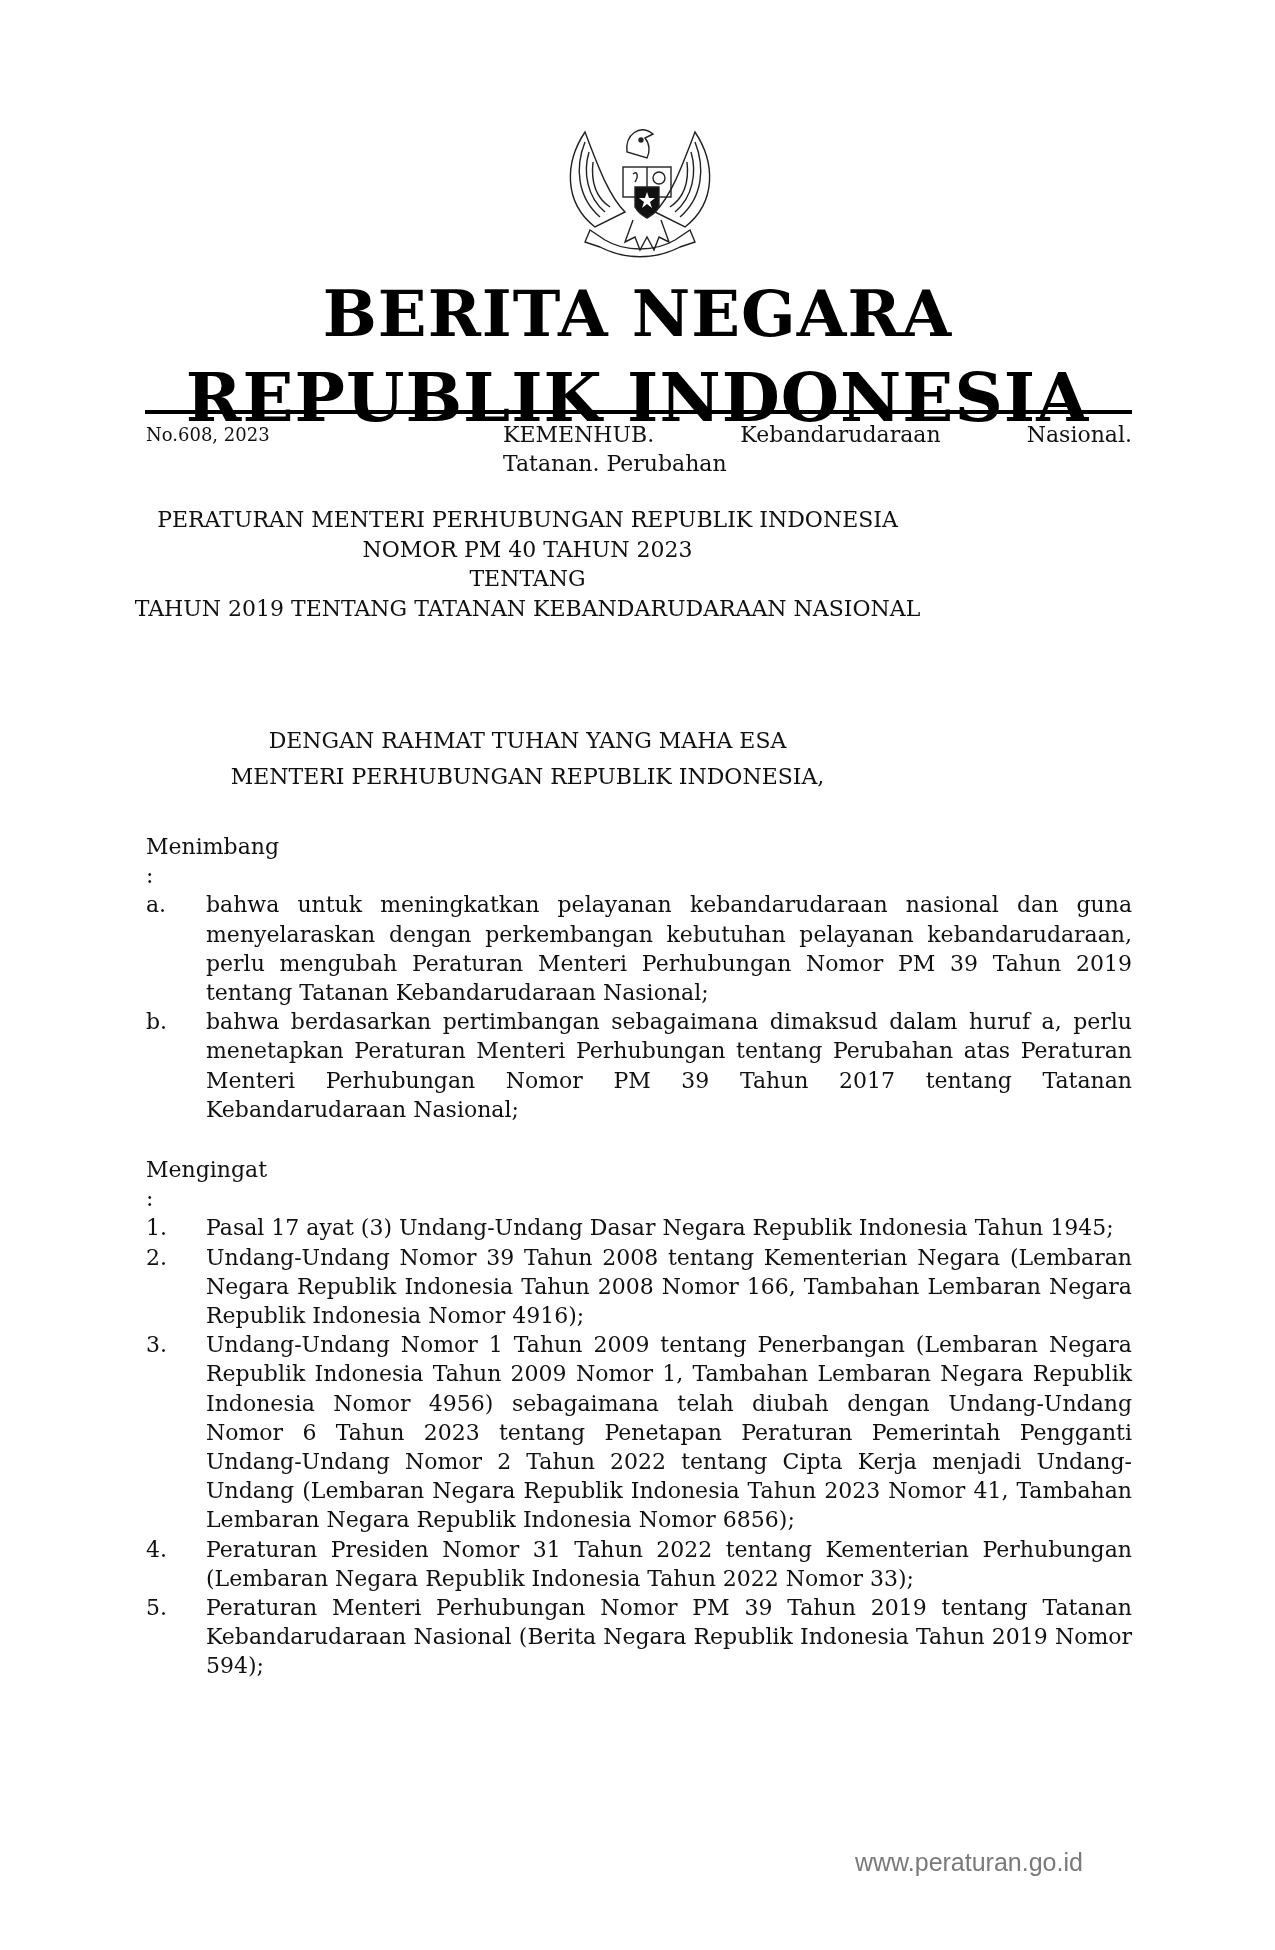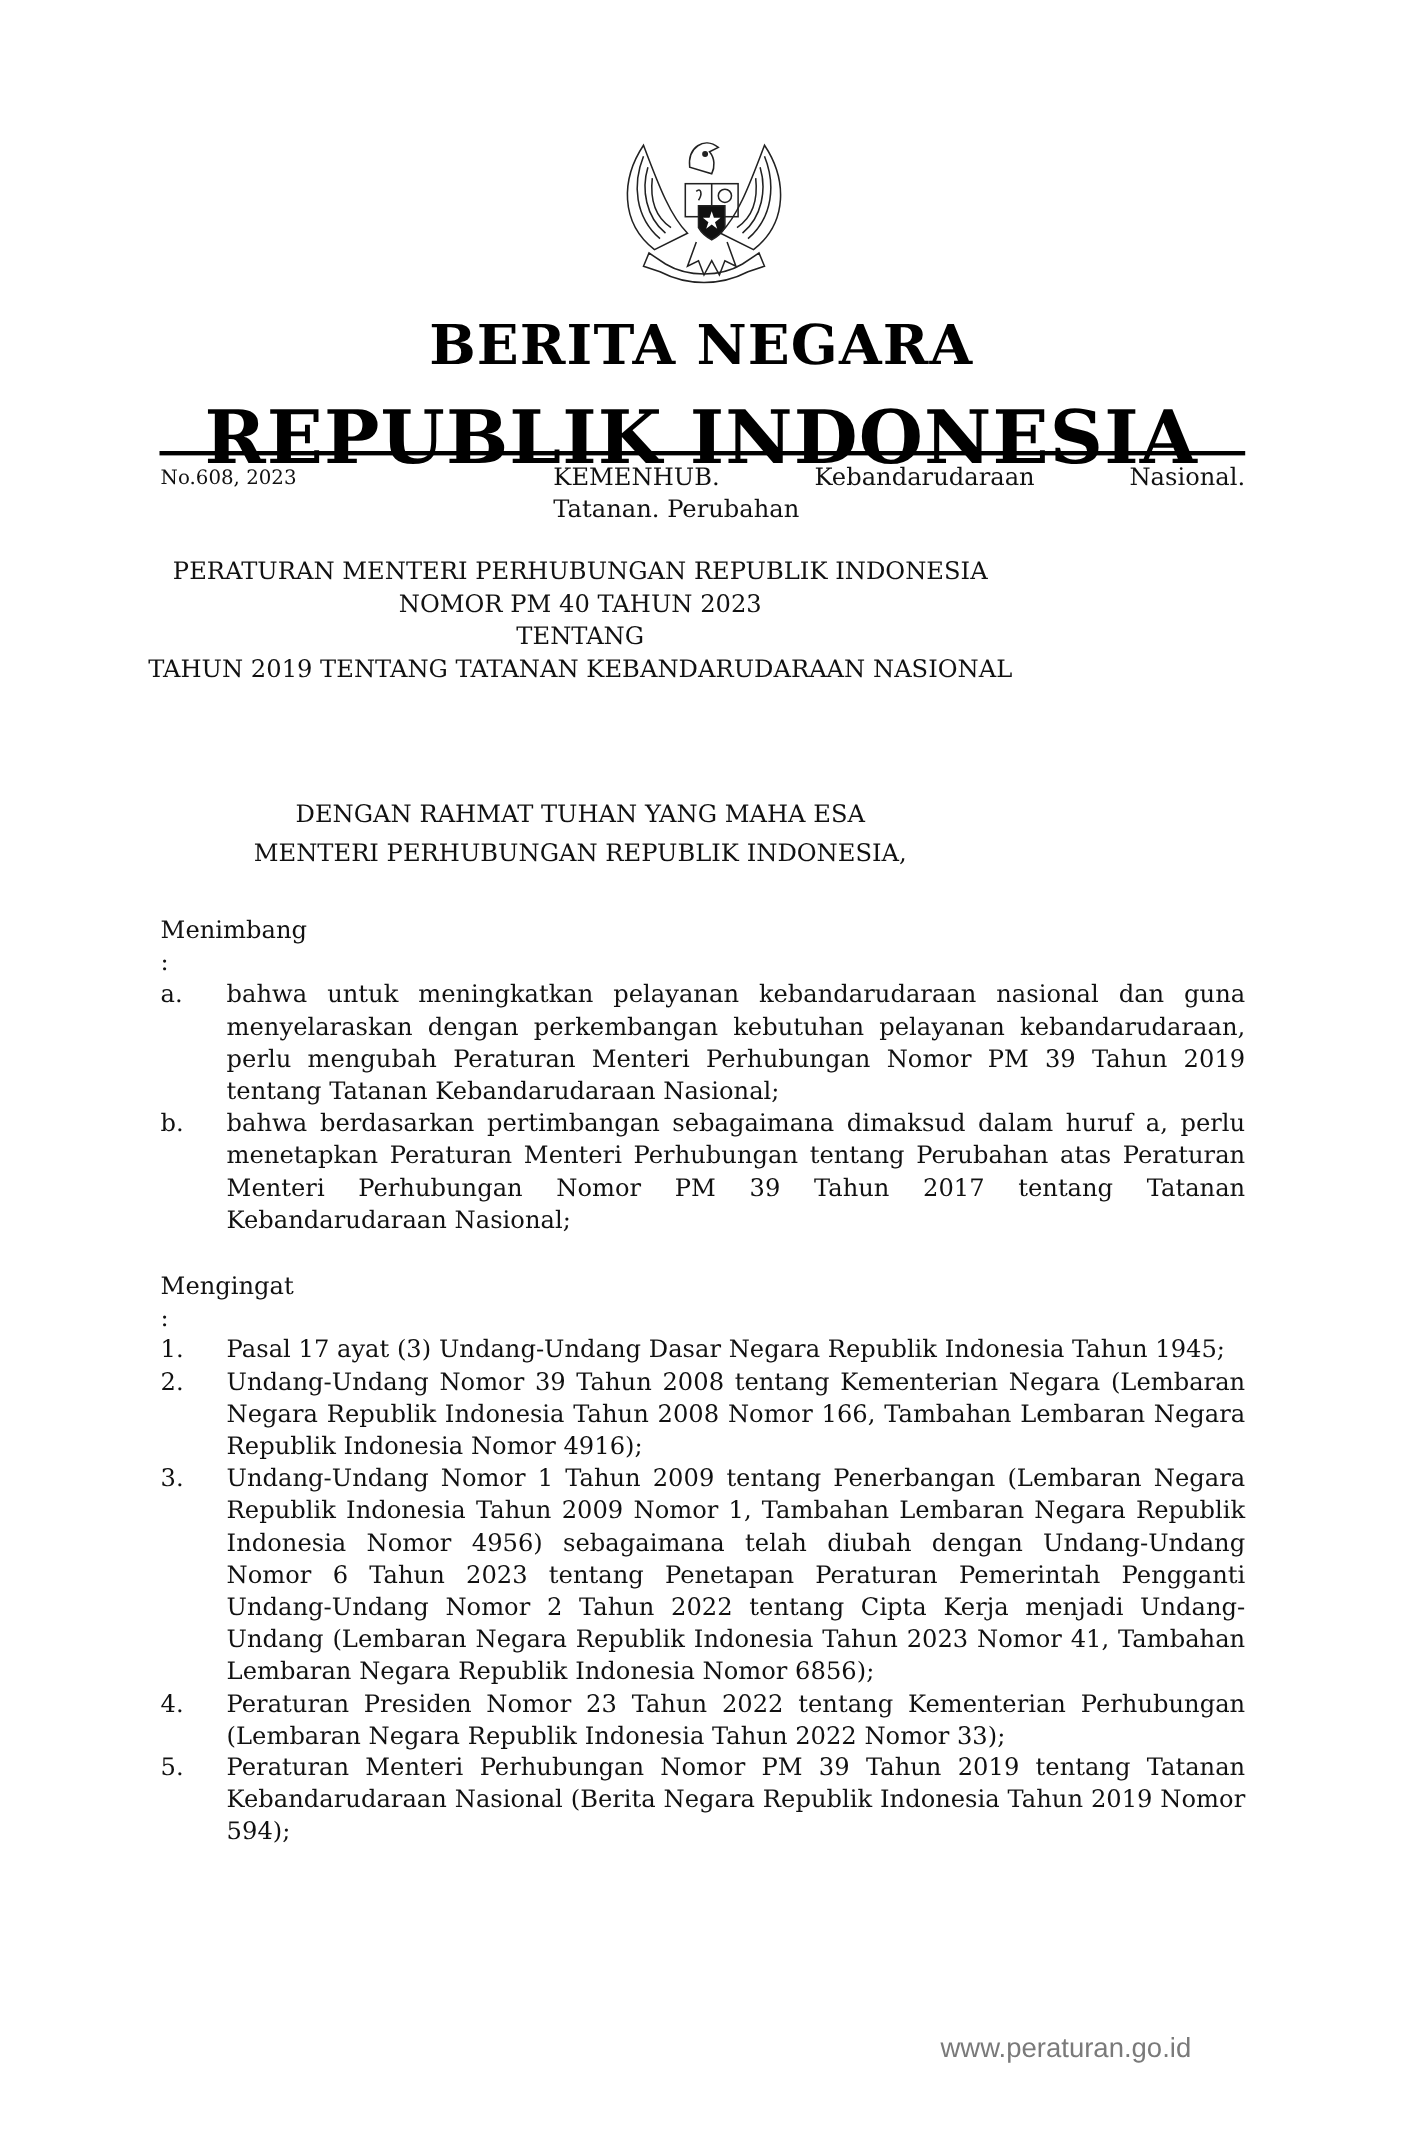--- a/index.html
+++ b/index.html
@@ -2,21 +2,21 @@
 <html><head>
 <meta charset="utf-8">
 <style>
   html, body { margin: 0; padding: 0; background: #ffffff; }
   body { width: 1275px; height: 1950px; position: relative; overflow: hidden;
          font-family: "DejaVu Serif", serif; color: #111; }
   .emblem { position: absolute; left: 555px; top: 112px; width: 170px; height: 160px; }
   .masthead { position: absolute; left: 0; width: 1275px; text-align: center;
               font-family: "DejaVu Serif", serif; font-weight: bold; color: #000;
               letter-spacing: 1px; }
-  .mh1 { top: 286px; font-size: 50px; line-height: 56px; }
+  .mh1 { top: 286px; font-size: 64px; line-height: 56px; }
   .mh2 { top: 370px; font-size: 67px; line-height: 56px; }
   .rule { position: absolute; left: 145px; width: 987px; top: 410px; height: 4px; background: #000; }
   .meta-no { position: absolute; left: 146px; top: 420px; font-size: 18px; line-height: 29px; }
   .meta-topic { position: absolute; left: 503px; top: 420px; width: 629px; font-size: 22px; line-height: 29px;
                 text-align: justify; text-align-last: left; }
   .meta-topic .l1 { display: flex; justify-content: space-between; }
   .title-block { position: absolute; left: 0; width: 1055px; text-align: center; font-size: 22px; line-height: 29.5px; }
   .tb1 { top: 505px; }
   .tb2 { top: 679px; margin-top: 47px; }
   .tb3 { top: 762px; }
@@ -118,21 +118,21 @@
       <div class="item">
         <div class="num">2.</div>
         <div class="txt">Undang-Undang Nomor 39 Tahun 2008 tentang Kementerian Negara (Lembaran Negara Republik Indonesia Tahun 2008 Nomor 166, Tambahan Lembaran Negara Republik Indonesia Nomor 4916);</div>
       </div>
       <div class="item">
         <div class="num">3.</div>
         <div class="txt">Undang-Undang Nomor 1 Tahun 2009 tentang Penerbangan (Lembaran Negara Republik Indonesia Tahun 2009 Nomor 1, Tambahan Lembaran Negara Republik Indonesia Nomor 4956) sebagaimana telah diubah dengan Undang-Undang Nomor 6 Tahun 2023 tentang Penetapan Peraturan Pemerintah Pengganti Undang-Undang Nomor 2 Tahun 2022 tentang Cipta Kerja menjadi Undang-Undang (Lembaran Negara Republik Indonesia Tahun 2023 Nomor 41, Tambahan Lembaran Negara Republik Indonesia Nomor 6856);</div>
       </div>
       <div class="item">
         <div class="num">4.</div>
-        <div class="txt">Peraturan Presiden Nomor 23 Tahun 2022 tentang Kementerian Perhubungan (Lembaran Negara Republik Indonesia Tahun 2022 Nomor 33);</div>
+        <div class="txt">Peraturan Presiden Nomor 31 Tahun 2022 tentang Kementerian Perhubungan (Lembaran Negara Republik Indonesia Tahun 2022 Nomor 33);</div>
       </div>
       <div class="item">
         <div class="num">5.</div>
         <div class="txt">Peraturan Menteri Perhubungan Nomor PM 39 Tahun 2019 tentang Tatanan Kebandarudaraan Nasional (Berita Negara Republik Indonesia Tahun 2019 Nomor 594);</div>
       </div>
     </div>
   </div>
 </div>
 
 <div class="footer">www.peraturan.go.id</div>

